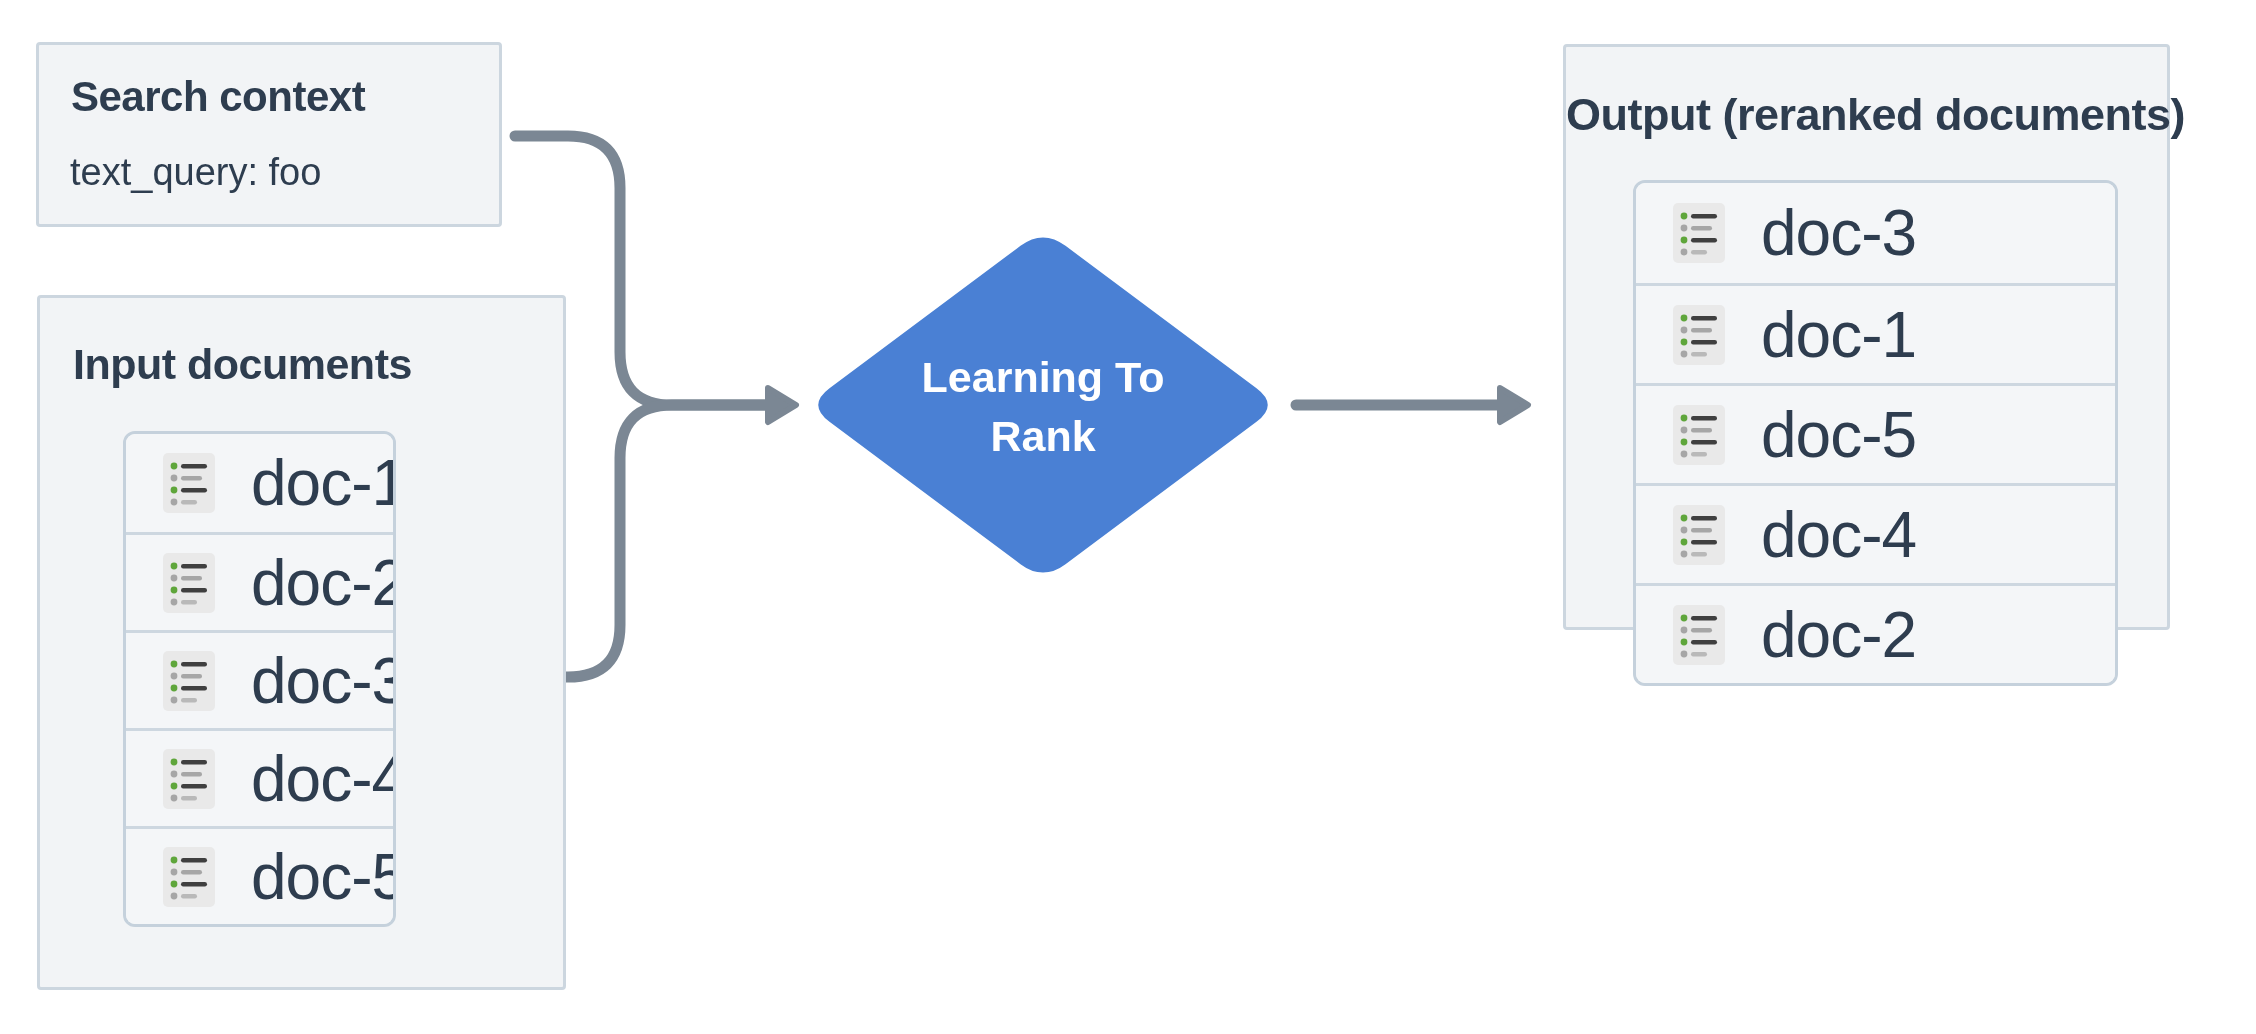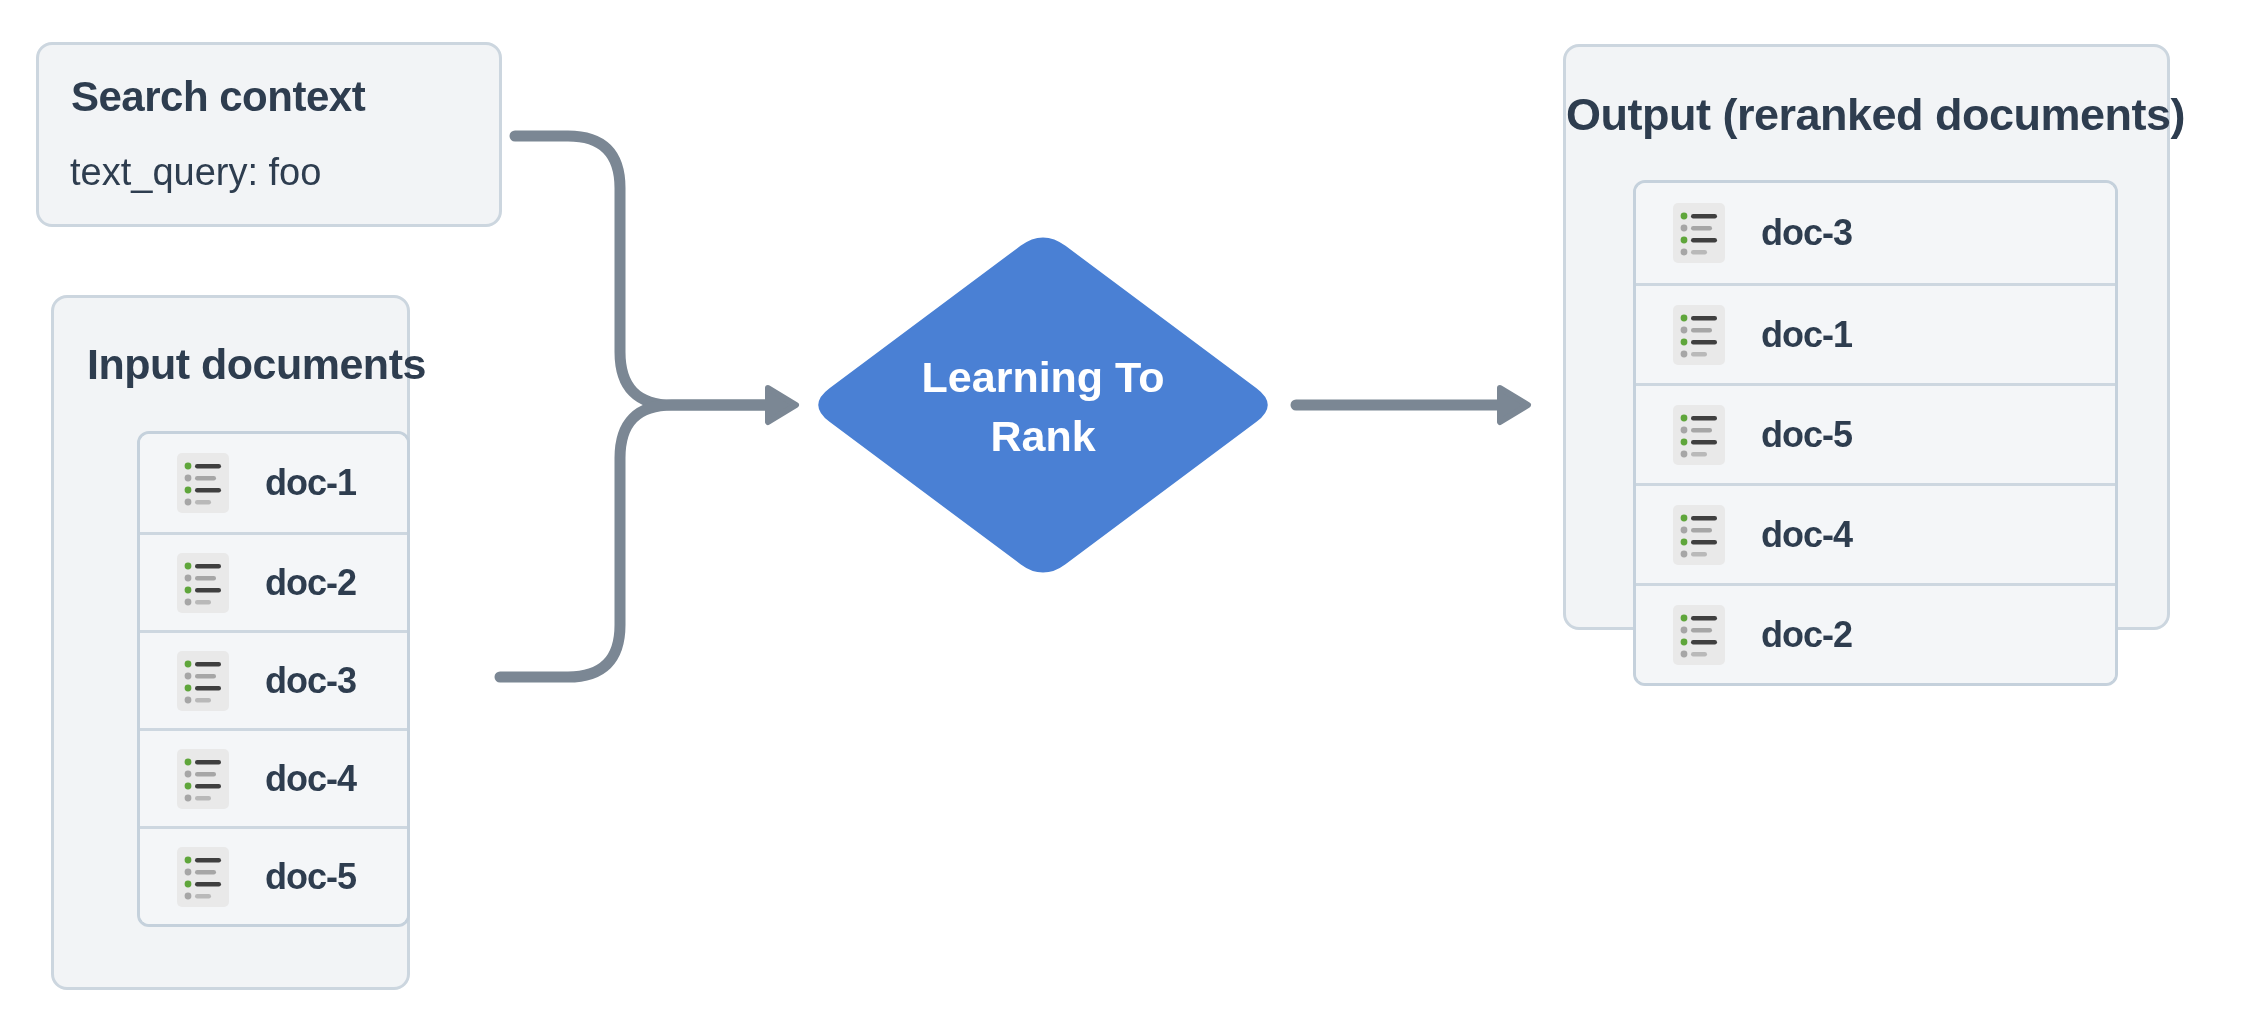--- a/index.html
+++ b/index.html
@@ -34,39 +34,39 @@
   .diamond-label{
     fill:var(--diamond-text);
     font-family:"Liberation Sans", sans-serif;
     font-weight:bold;font-size:43px;
     text-anchor:middle;
   }
   .box{
     position:absolute;
     background:var(--box-fill);
     border:3px solid var(--box-border);
-    border-radius:16px;
+    border-radius:4px;
     box-sizing:border-box;
     padding-left:18px;
   }
   .box-title{
     position:absolute;
     font-weight:bold;
     font-size:43px;
     line-height:1.25;
     letter-spacing:-0.5px;
     white-space:nowrap;
   }
   .search-box{left:36px;top:42px;width:466px;height:185px;}
   .search-box .box-title{left:32px;top:26px;font-size:42px;}
   .query-text{
     position:absolute;left:31px;top:104px;
     font-size:38px;line-height:1.25;white-space:nowrap;
   }
-  .input-box{left:51px;top:295px;width:359px;height:695px;}
+  .input-box{left:37px;top:295px;width:529px;height:695px;}
   .input-box .box-title{left:33px;top:40px;}
   .output-box{left:1563px;top:44px;width:607px;height:586px;}
   .output-box .box-title{left:0;right:0;top:40px;text-align:center;font-size:45px;}
   .doc-list{
     position:absolute;
     background:var(--box-fill);
     border:3px solid var(--list-border);
     border-radius:12px;
     overflow:hidden;
     box-sizing:border-box;
@@ -84,22 +84,22 @@
   .doc-row + .doc-row{border-top:3px solid var(--separator);}
   .doc-icon{width:52px;height:60px;flex:0 0 auto;}
   .ic-bg{fill:var(--icon-bg);}
   .ic-dot-green{fill:var(--icon-green);}
   .ic-dot-gray{fill:var(--icon-gray);}
   .ic-line-dark{fill:var(--icon-dark);}
   .ic-line-gray{fill:var(--icon-gray);}
   .ic-line-light{fill:var(--icon-light);}
   .doc-label{
     margin-left:36px;
-    font-weight:bold;
-    font-size:36px;
+    font-weight:normal;
+    font-size:64px;
     letter-spacing:-1px;
     white-space:nowrap;
   }
 </style>
 </head>
 <body>
 
 <div class="canvas">
 
   <svg class="wires" viewBox="0 0 2256 1034">

